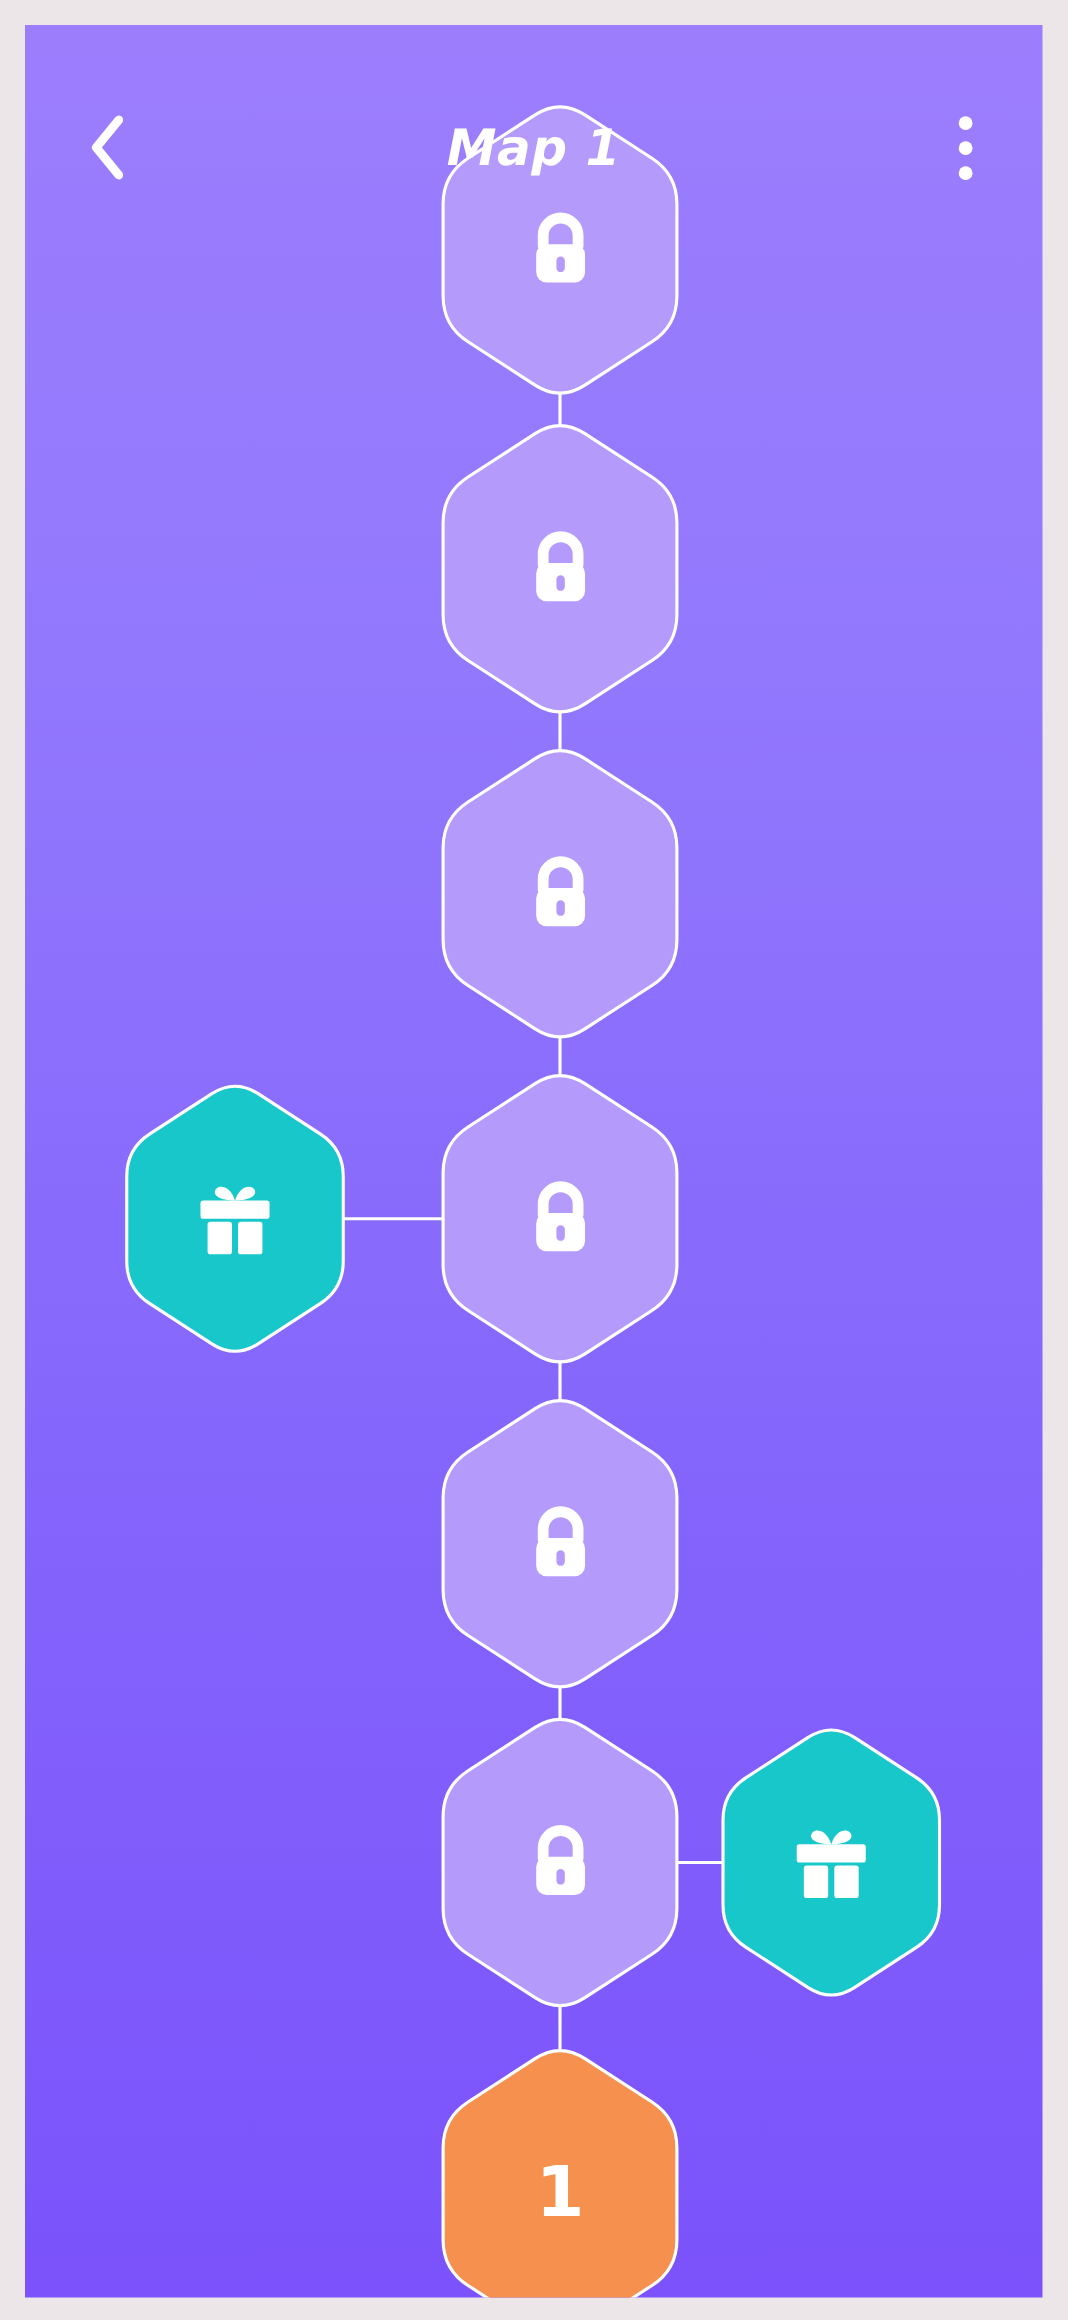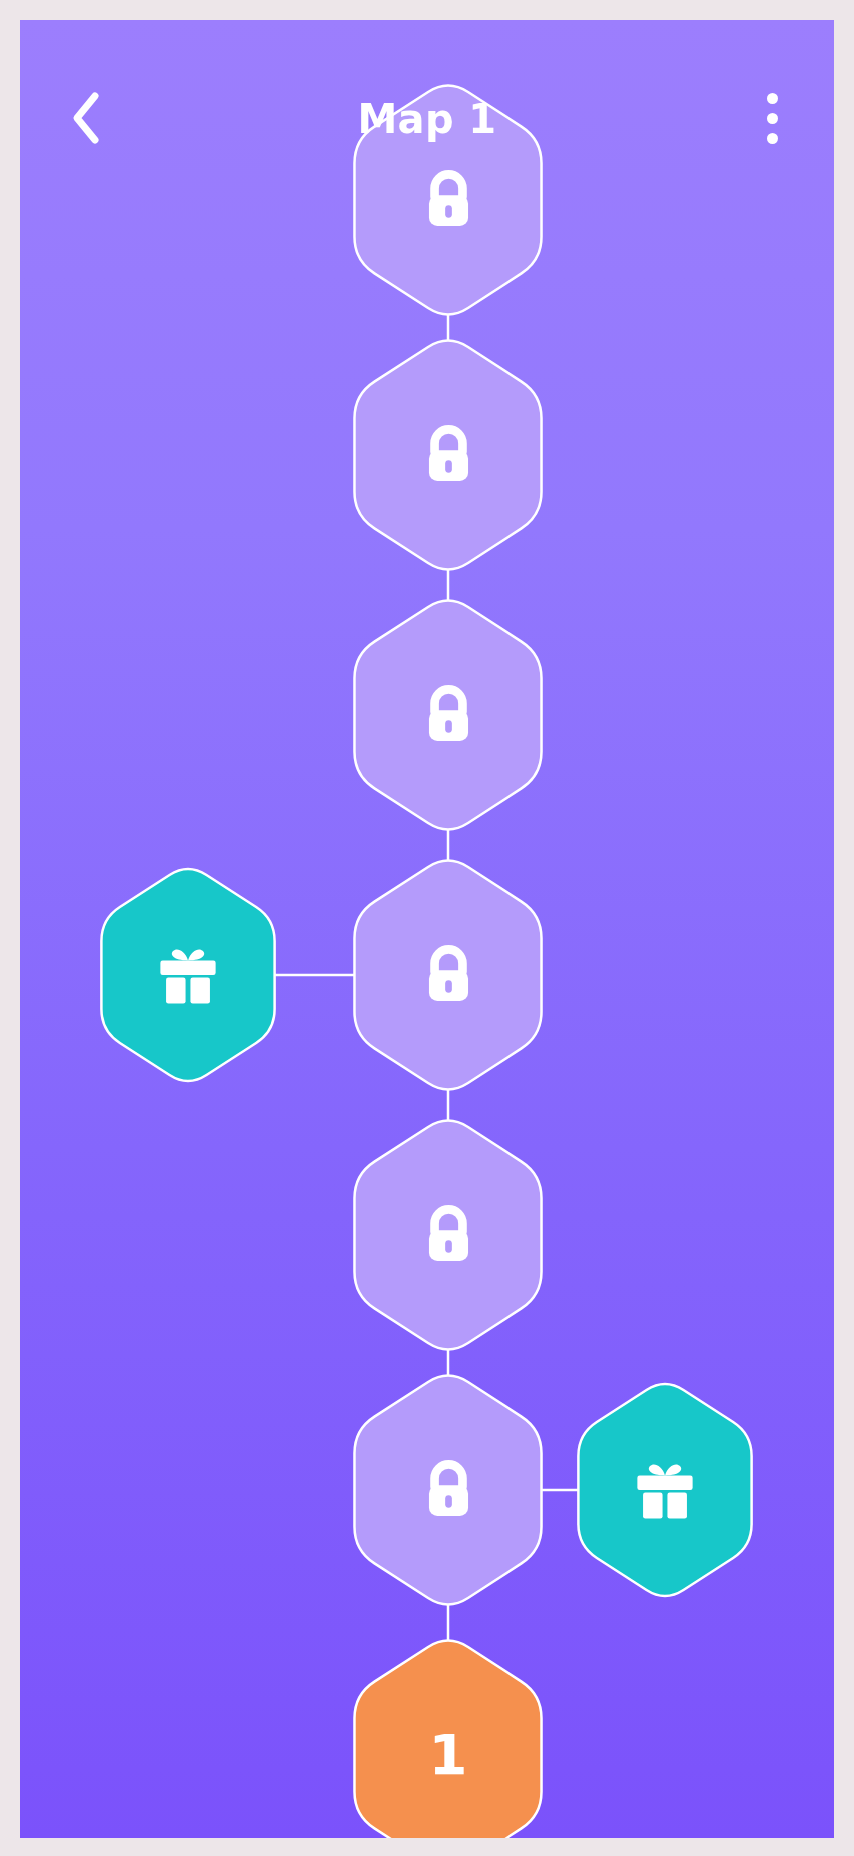--- a/index.html
+++ b/index.html
@@ -32,20 +32,21 @@
 
   
   #header {
     position: absolute;
     left: 0;
     top: 0;
     width: 814px;
     height: 160px;
     z-index: 40;
     pointer-events: none;
+    font-style: italic;
   }
 
   #back-button {
     position: absolute;
     left: 30px;
     top: 62px;
     width: 72px;
     height: 72px;
     display: flex;
     align-items: center;

